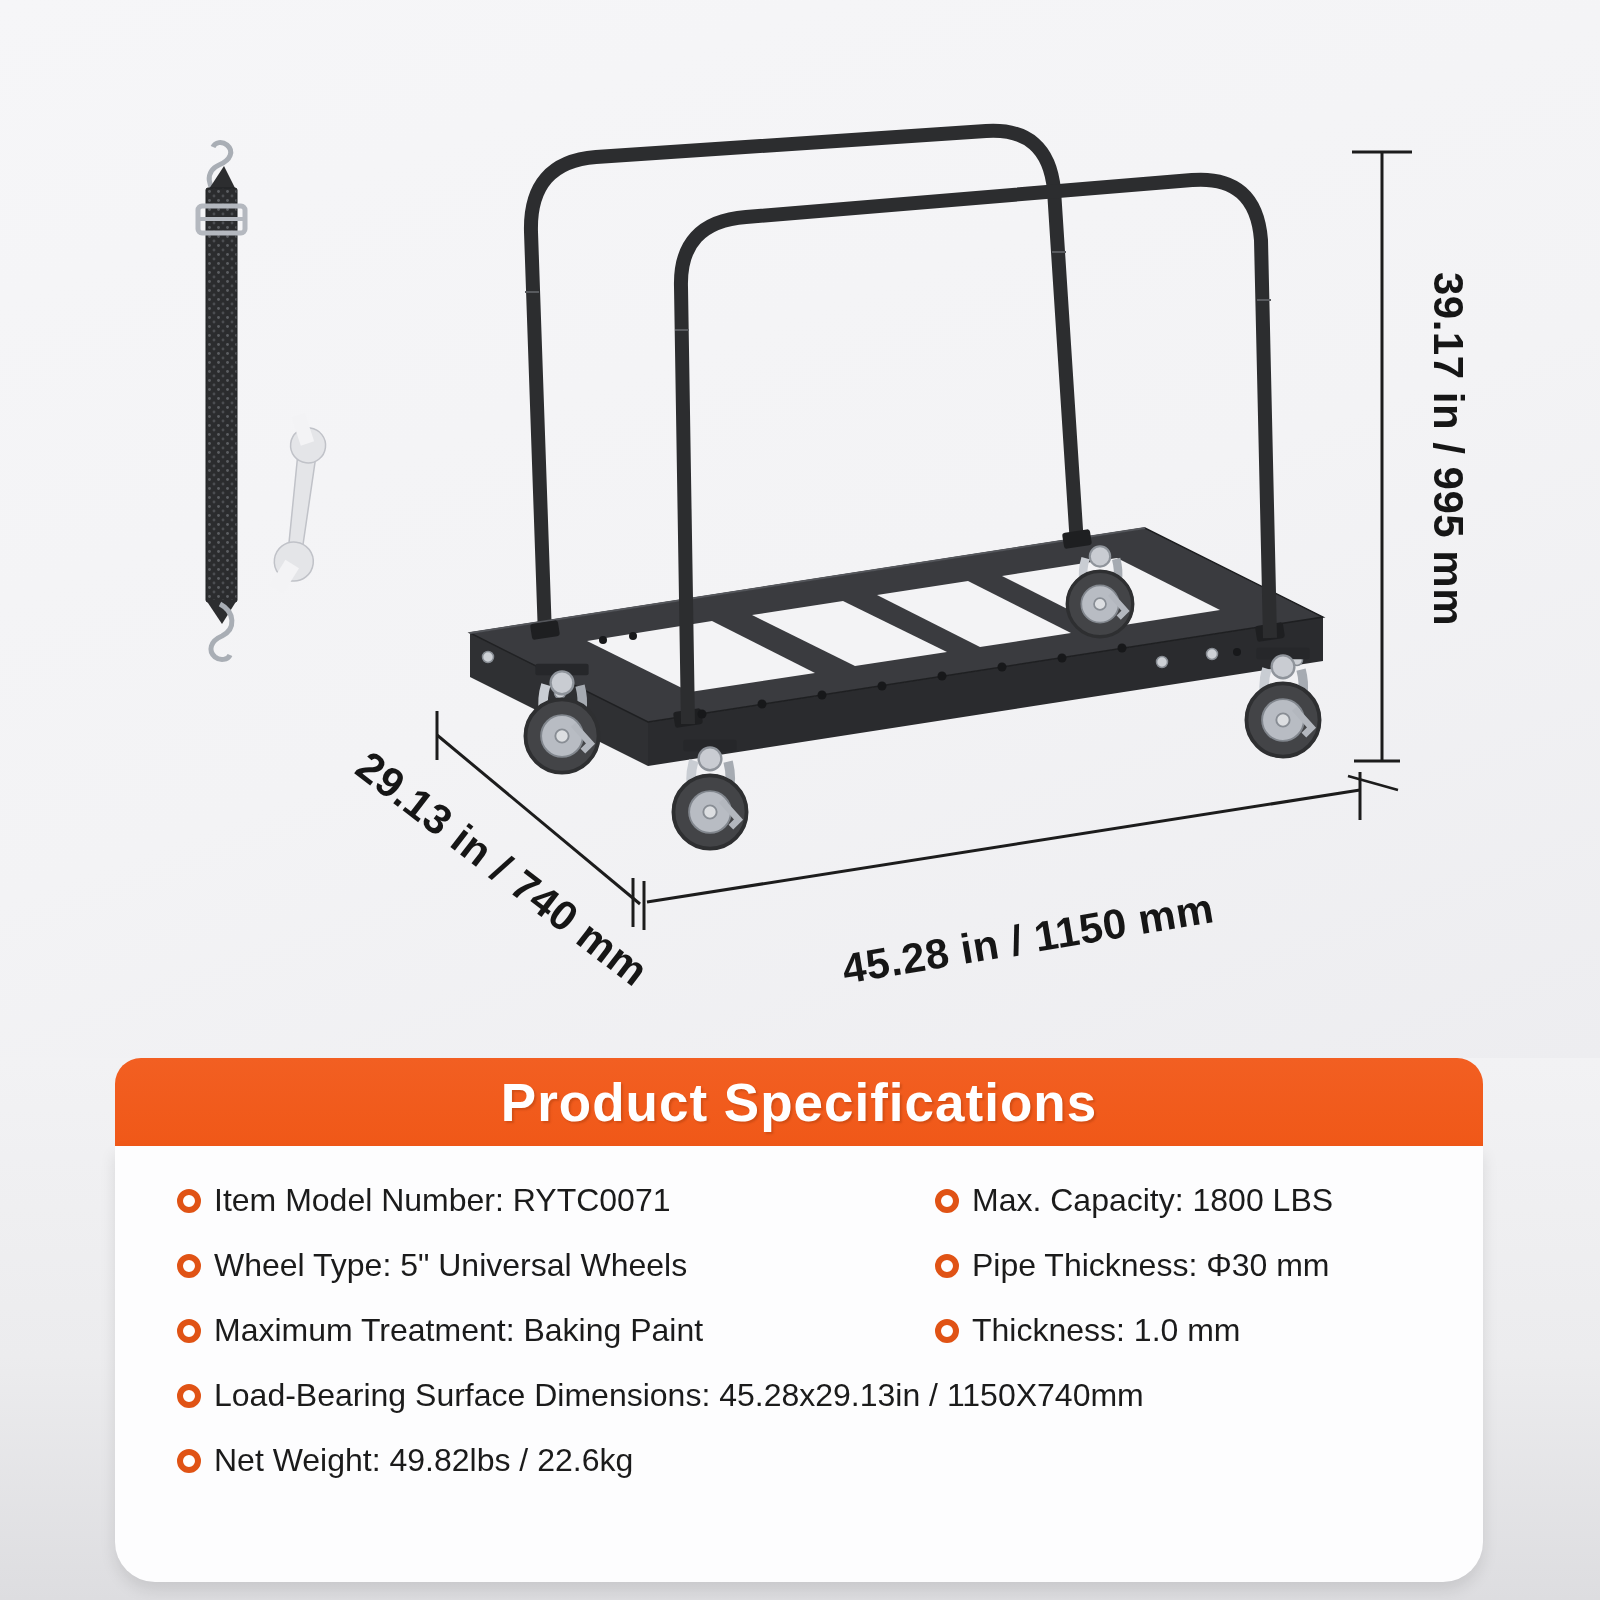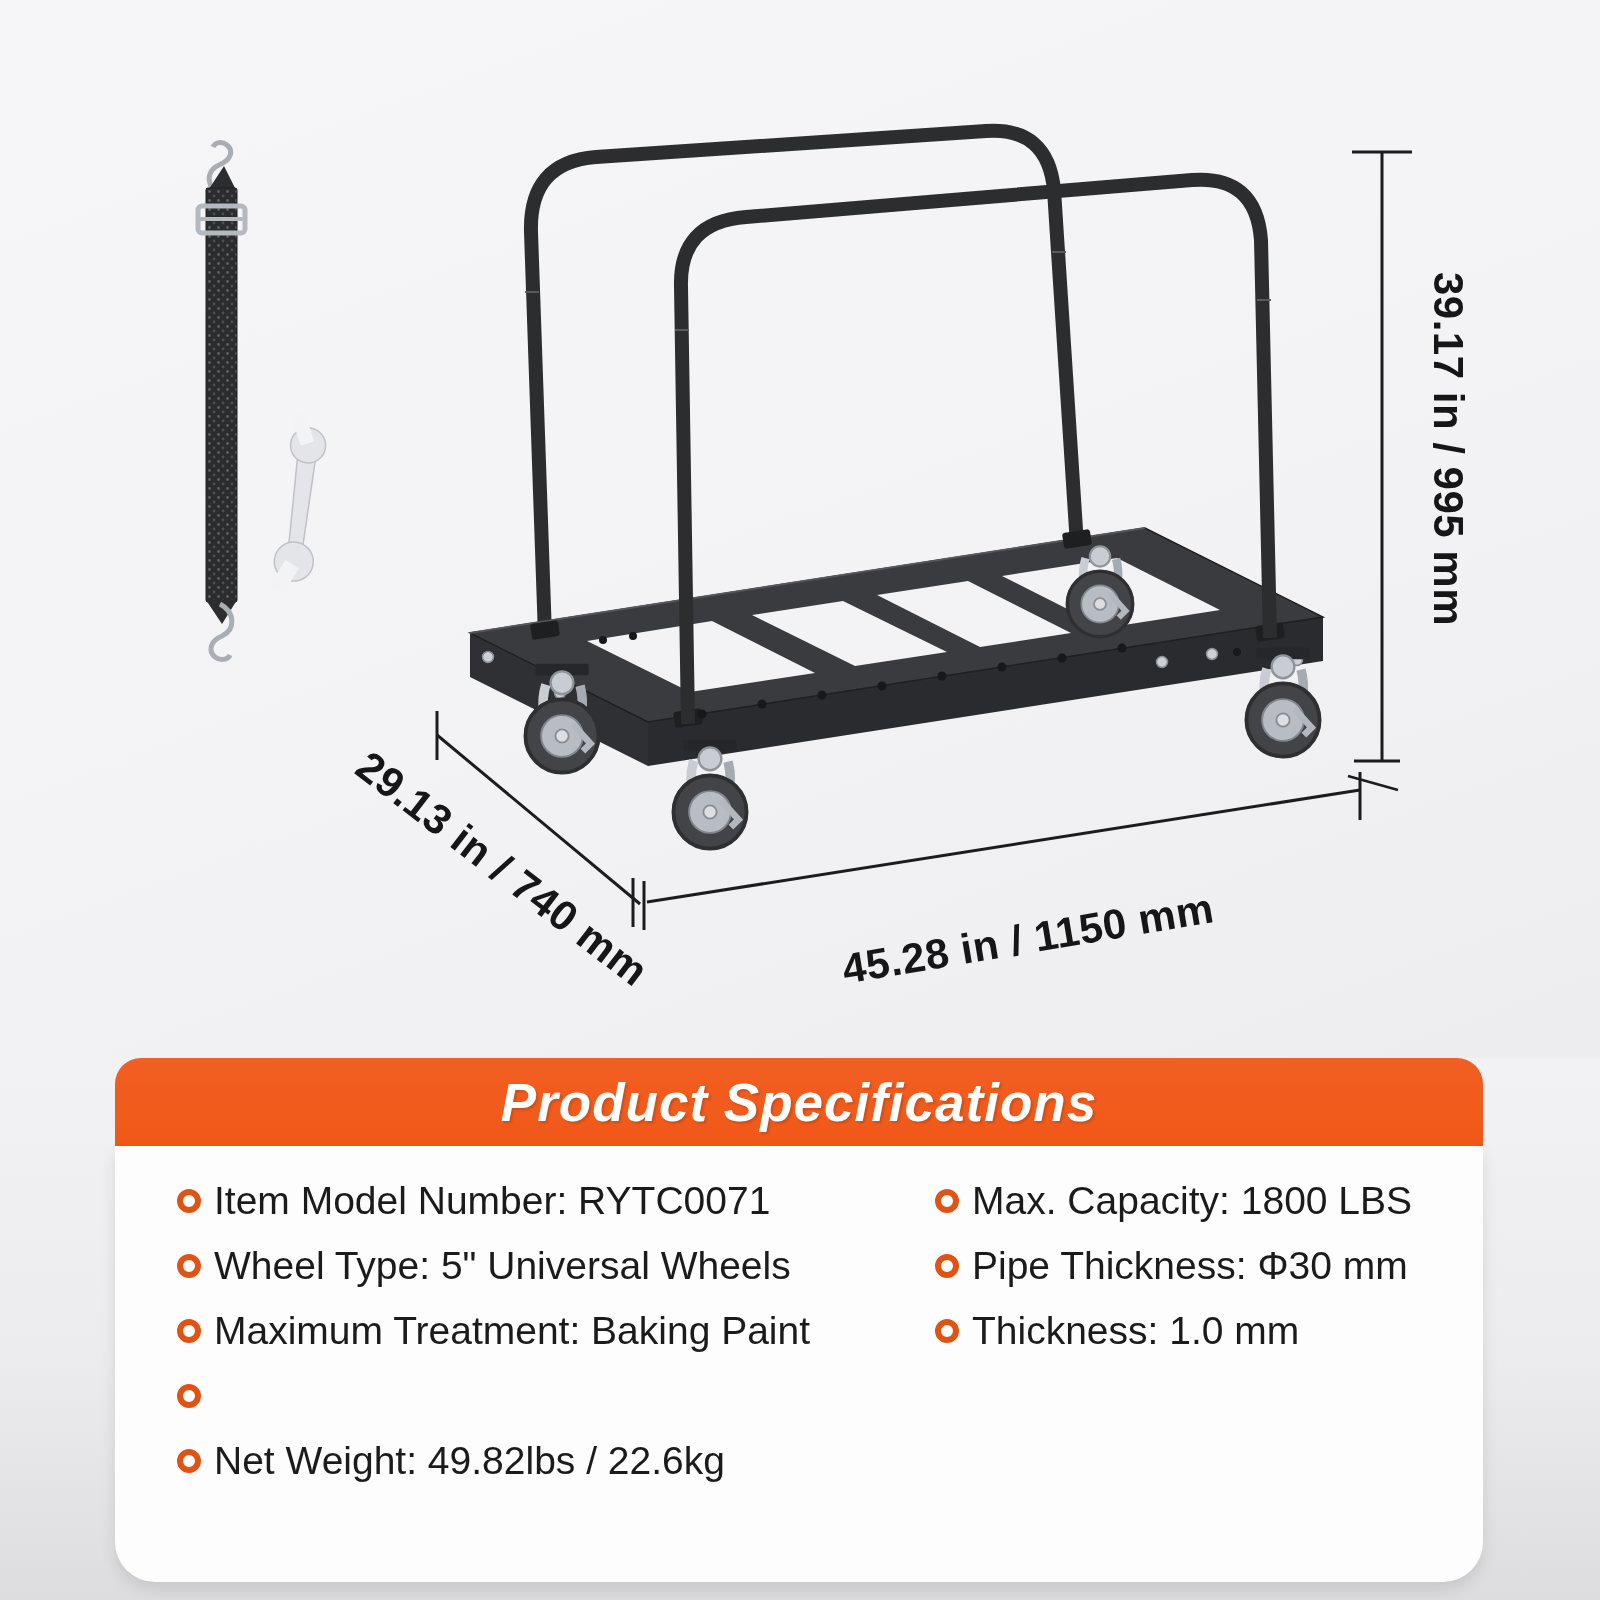--- a/index.html
+++ b/index.html
@@ -13,28 +13,28 @@
              white-space:nowrap;text-align:center;letter-spacing:0.5px;}
   .dim-height{left:1218px;top:425px;width:460px;transform:rotate(90deg);}
   .dim-depth{left:282px;top:845px;width:440px;transform:rotate(37.5deg);}
   .dim-width{left:778px;top:915px;width:500px;transform:rotate(-9.5deg);}
   
   .lower{position:absolute;left:0;top:1058px;width:1600px;height:542px;
          background:linear-gradient(#f2f2f4 0%,#ececee 55%,#dddde0 100%);}
   .ribbon{position:absolute;left:115px;top:1058px;width:1368px;height:88px;
           background:linear-gradient(#f25f22 0%,#f05818 100%);
           border-radius:26px 26px 0 0;display:flex;align-items:center;justify-content:center;}
-  .ribbon h1{margin:0;font-style:italic;font-weight:bold;font-size:53px;color:#ffffff;
+  .ribbon h1{margin:0;font-weight:bold;font-size:53px;color:#ffffff;
              letter-spacing:1px;text-shadow:2px 2px 2px rgba(120,40,0,0.25);}
   .card{position:absolute;left:115px;top:1146px;width:1368px;height:436px;
         background:#fdfdfe;border-radius:0 0 40px 40px;
         box-shadow:0 8px 16px rgba(0,0,0,0.10);}
   .spec-grid{display:grid;grid-template-columns:758px 1fr;grid-auto-rows:65px;
              padding:22px 30px 0 62px;align-items:center;}
-  .spec-item{display:flex;align-items:center;font-size:39px;color:#1b1b1b;white-space:nowrap;}
+  .spec-item{display:flex;align-items:center;font-size:32px;color:#1b1b1b;white-space:nowrap;}
   .spec-item .bullet{flex:0 0 auto;width:12px;height:12px;border:6px solid #e05315;
                      border-radius:50%;background:#ffffff;margin-right:13px;}
   .span2{grid-column:1 / span 2;}
 </style>
 </head>
 <body>
 
 <div class="page">
 
   <div class="stage">
@@ -195,20 +195,21 @@
         <span class="bullet"></span>
         <span>Maximum Treatment: Baking Paint</span>
       </div>
       <div class="spec-item">
         <span class="bullet"></span>
         <span>Thickness: 1.0 mm</span>
       </div>
 
       <div class="spec-item span2">
         <span class="bullet"></span>
+        <span>Load-Bearing Surface Dimensions: 45.28x29.13in / 1150X740mm</span>
       </div>
 
       <div class="spec-item span2">
         <span class="bullet"></span>
         <span>Net Weight: 49.82lbs / 22.6kg</span>
       </div>
 
     </div>
   </div>
 </div>

